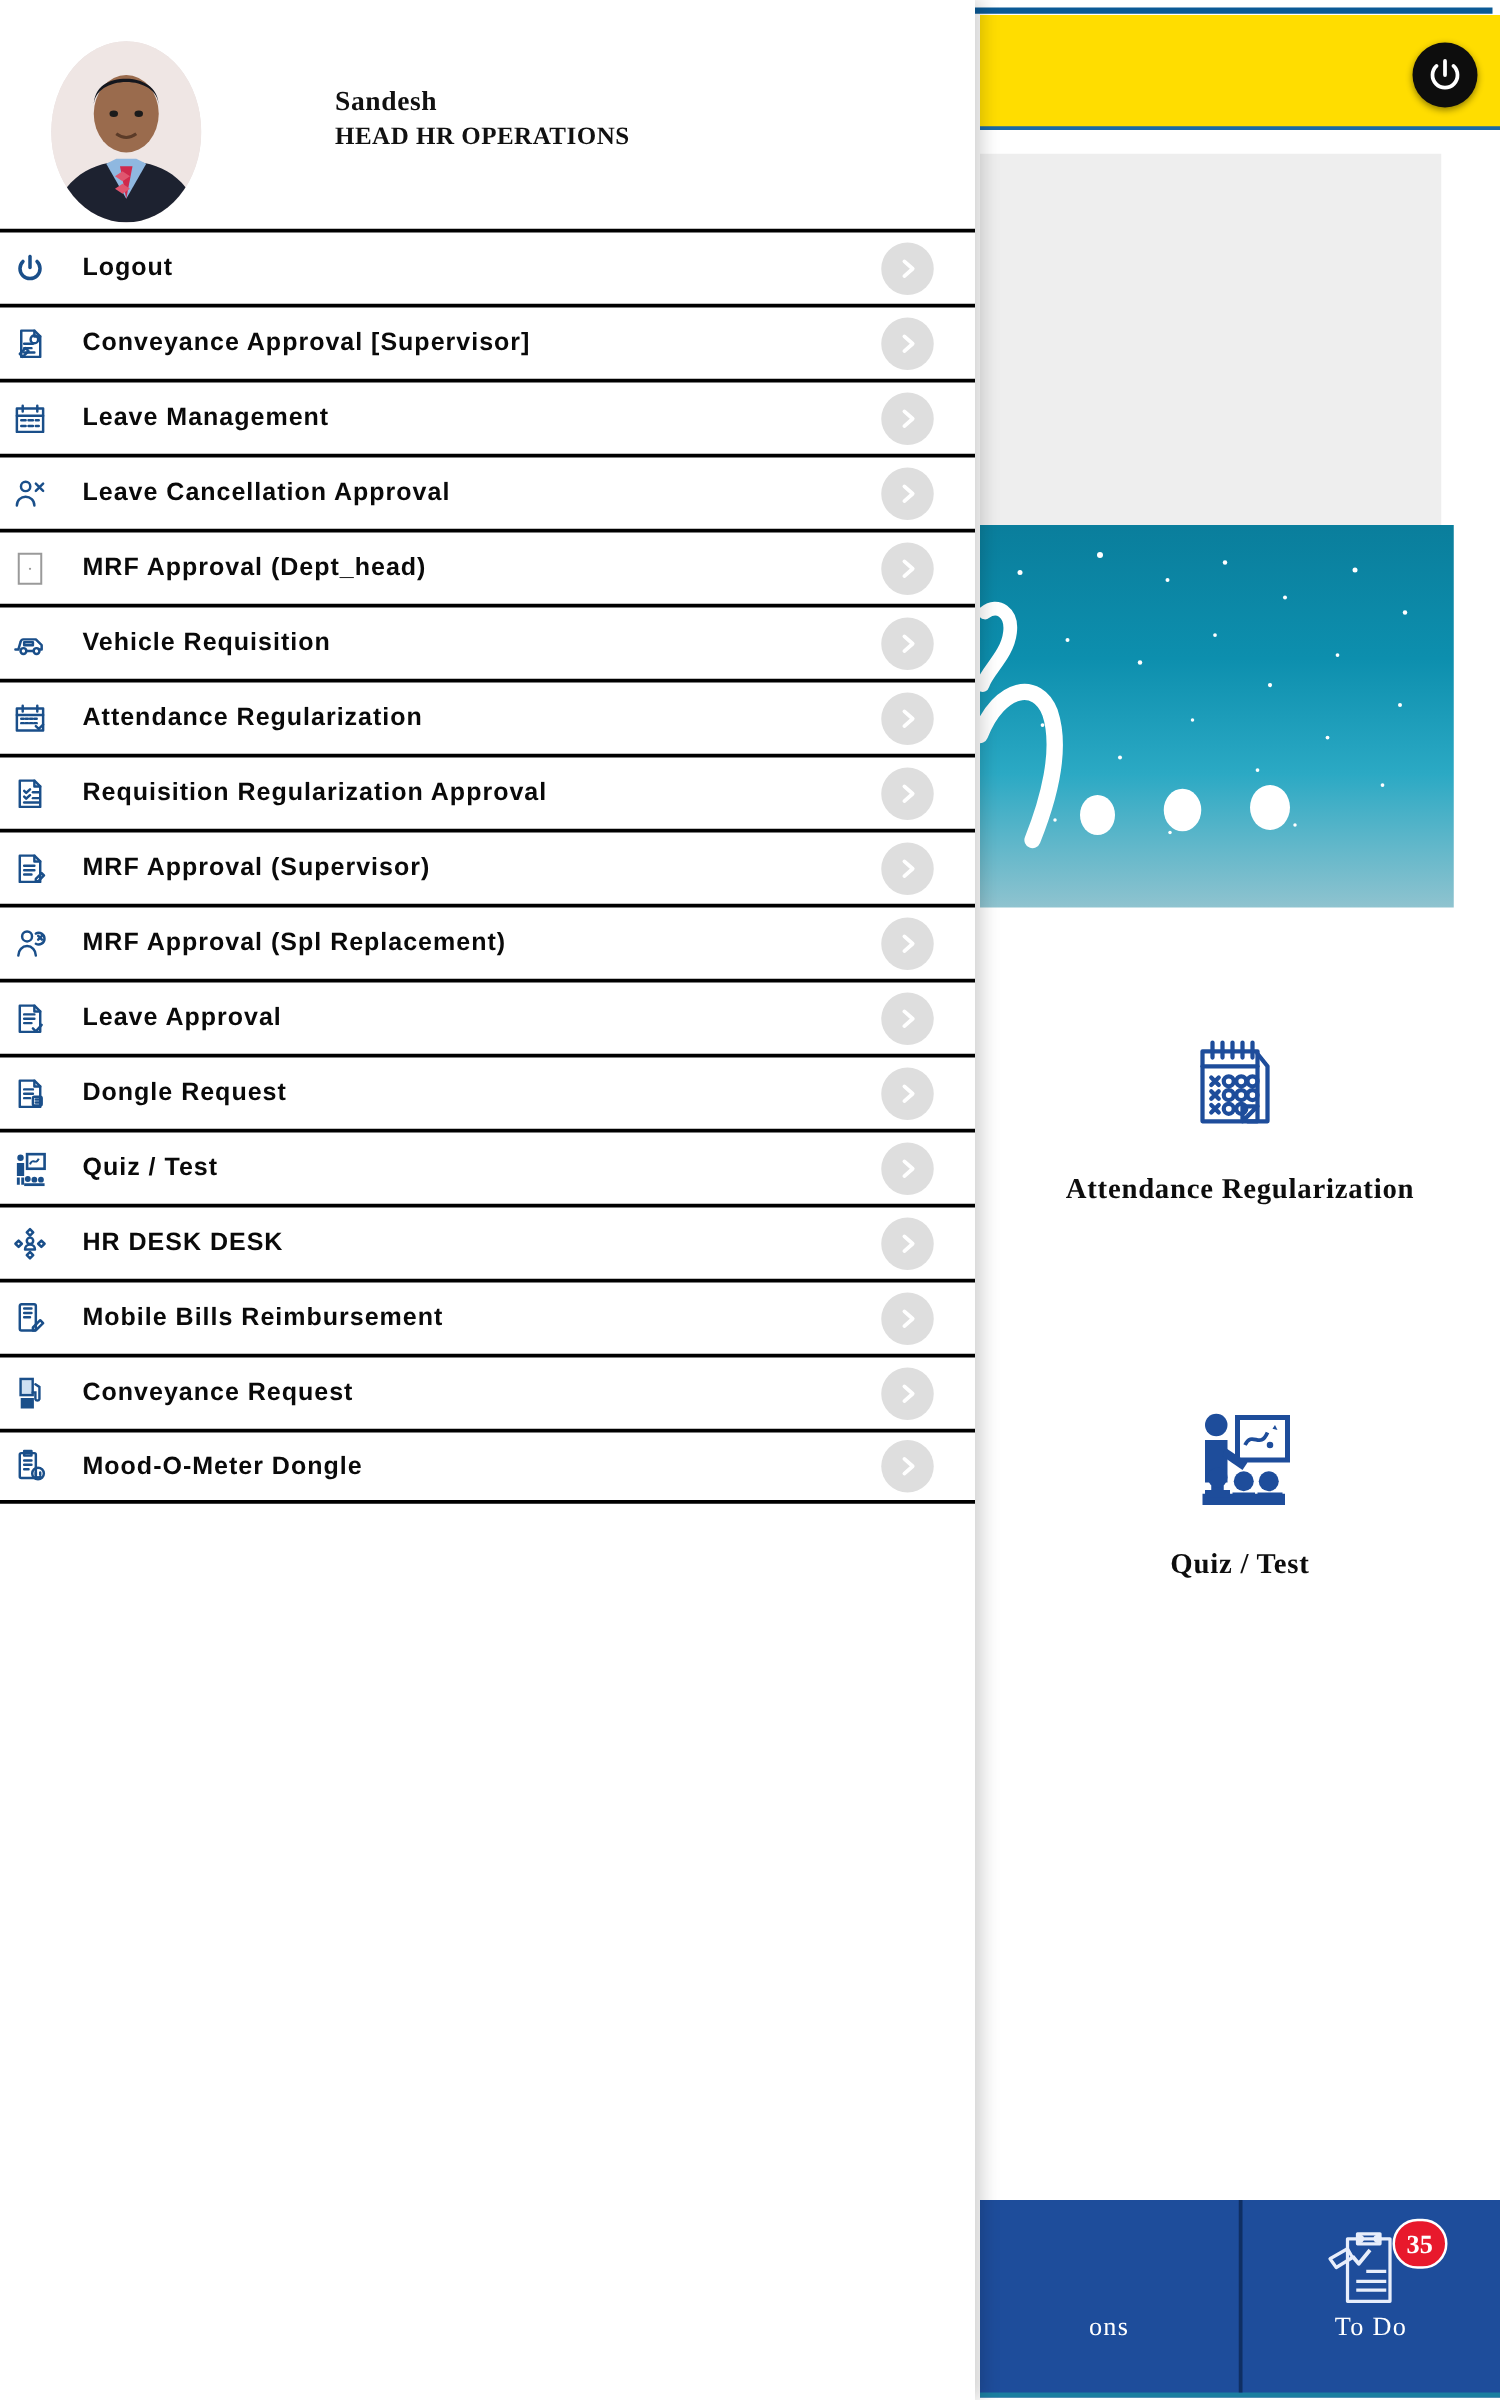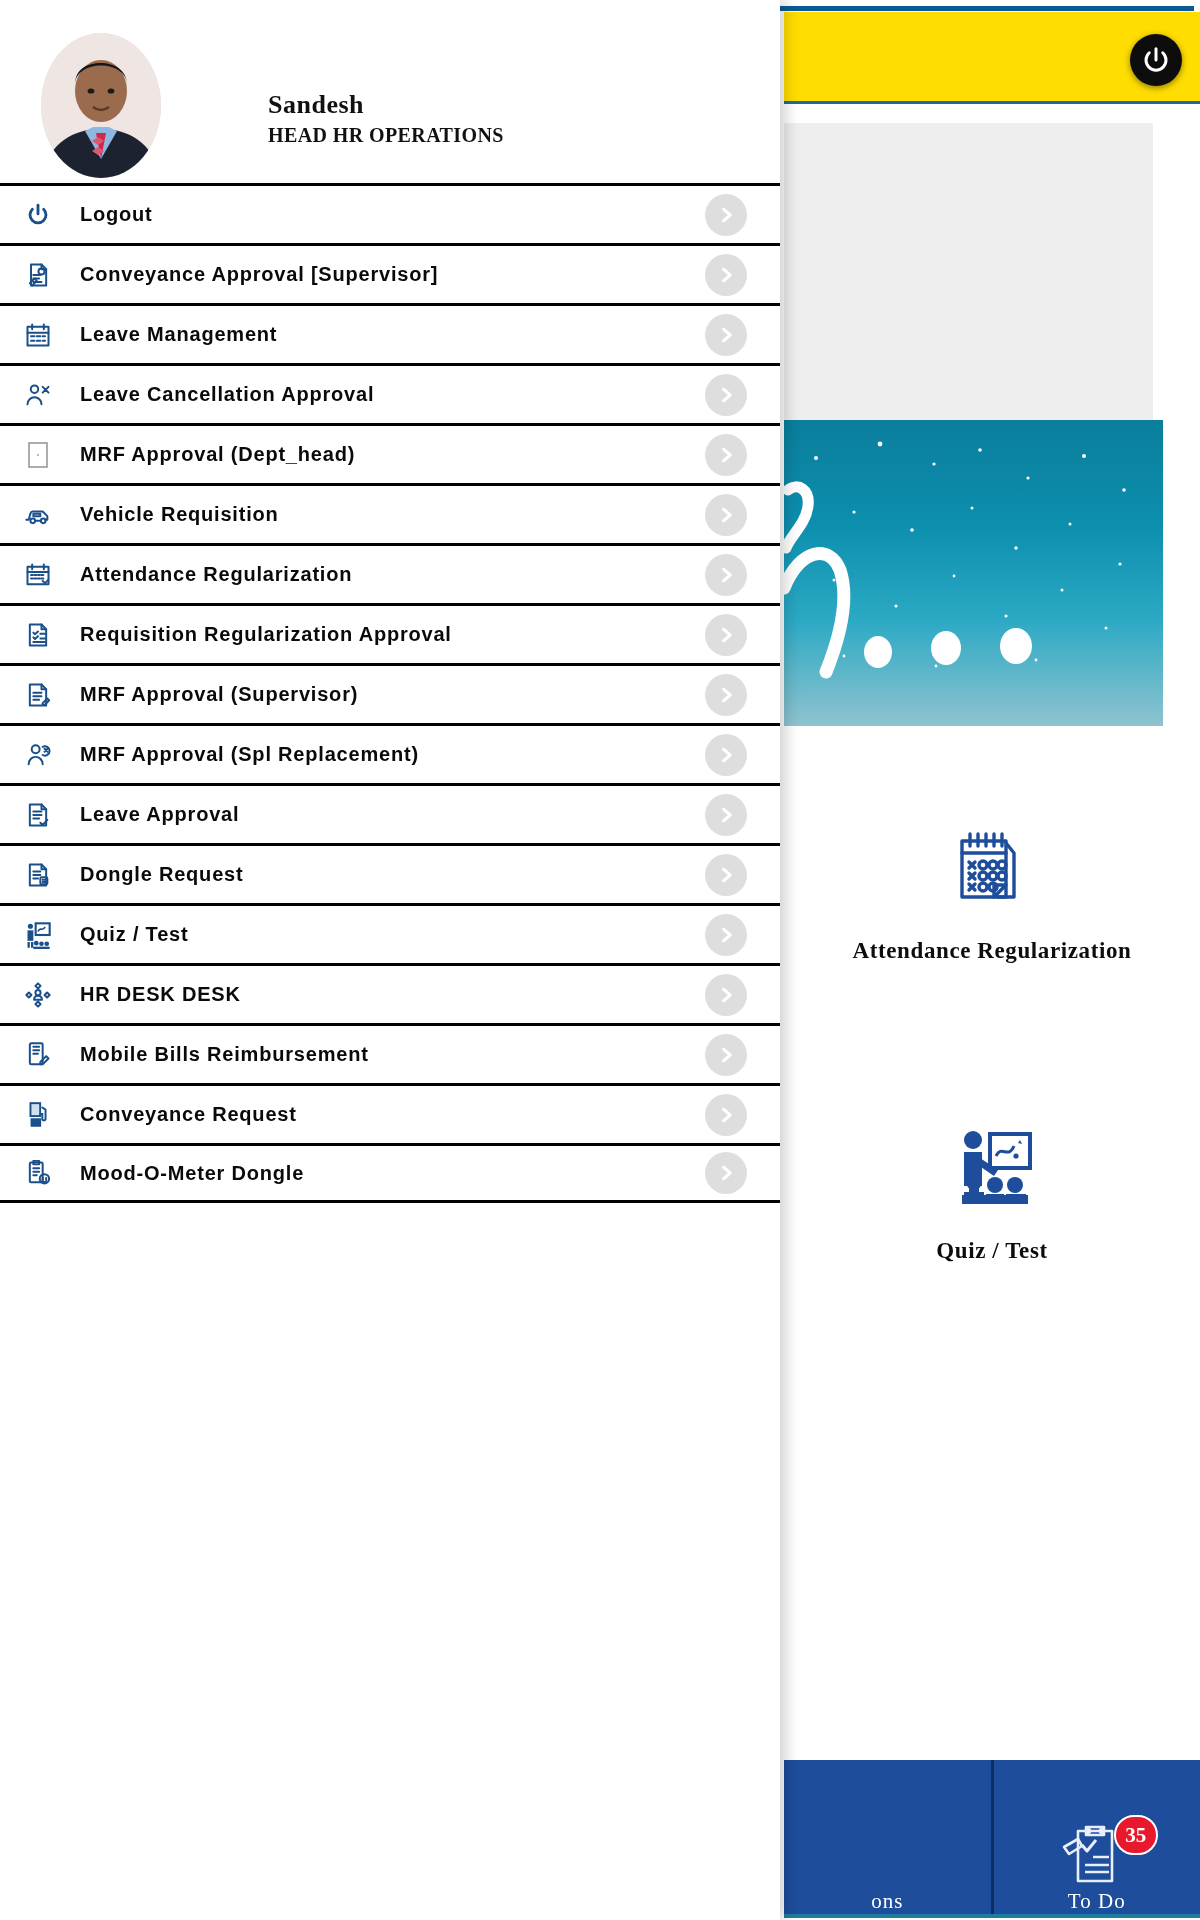--- a/index.html
+++ b/index.html
@@ -62,20 +62,21 @@
   
   .bottom-nav {
     position:absolute; left:784px; top:1760px; width:416px; height:158px;
     background:#1e4d9b; display:flex;
     border-bottom:4px solid #1b7ea0;
   }
   .nav-cell {
     flex:1 1 0; position:relative;
     display:flex; flex-direction:column;
     align-items:center; justify-content:flex-end;
+    padding-bottom:40px;
     color:#ffffff;
   }
   .nav-cell + .nav-cell { border-left:3px solid #0f2f63; }
   .nav-label {
     font-family:"Liberation Serif", serif;
     font-weight:400; font-size:21px; letter-spacing:1px;
     margin-top:4px;
   }
   .nav-icon-wrap { position:relative; height:62px; display:flex; align-items:flex-end; }
   .badge {
@@ -102,36 +103,34 @@
   .avatar {
     position:absolute; left:41px; top:33px;
     width:120px; height:145px; border-radius:50%;
     overflow:hidden;
     background:#e8dede;
   }
   .avatar svg { display:block; }
   .user-block { position:absolute; left:268px; top:68px; }
   .user-name {
     font-family:"Liberation Serif", serif;
-    font-weight:700; font-size:26px; color:#111;
+    font-weight:700; font-size:22px; color:#111;
     letter-spacing:.5px;
-    margin-top:22px;
   }
   .user-role {
     font-family:"Liberation Serif", serif;
     font-weight:700; font-size:20px; color:#111;
     letter-spacing:.4px; margin-top:4px;
   }
 
   .menu-list { position:relative; }
   .menu-item {
     position:relative; height:60px;
     display:flex; align-items:center;
     border-top:3px solid #000000;
-    padding-left:14px;
     background:#fff;
   }
   .menu-item:last-child { border-bottom:3px solid #000000; }
   .mi-icon {
     width:48px; height:38px; flex:0 0 48px;
     display:flex; align-items:center; justify-content:center;
     color:#1a4f8a;
   }
   .mi-label {
     font-family:"Liberation Sans", sans-serif;

